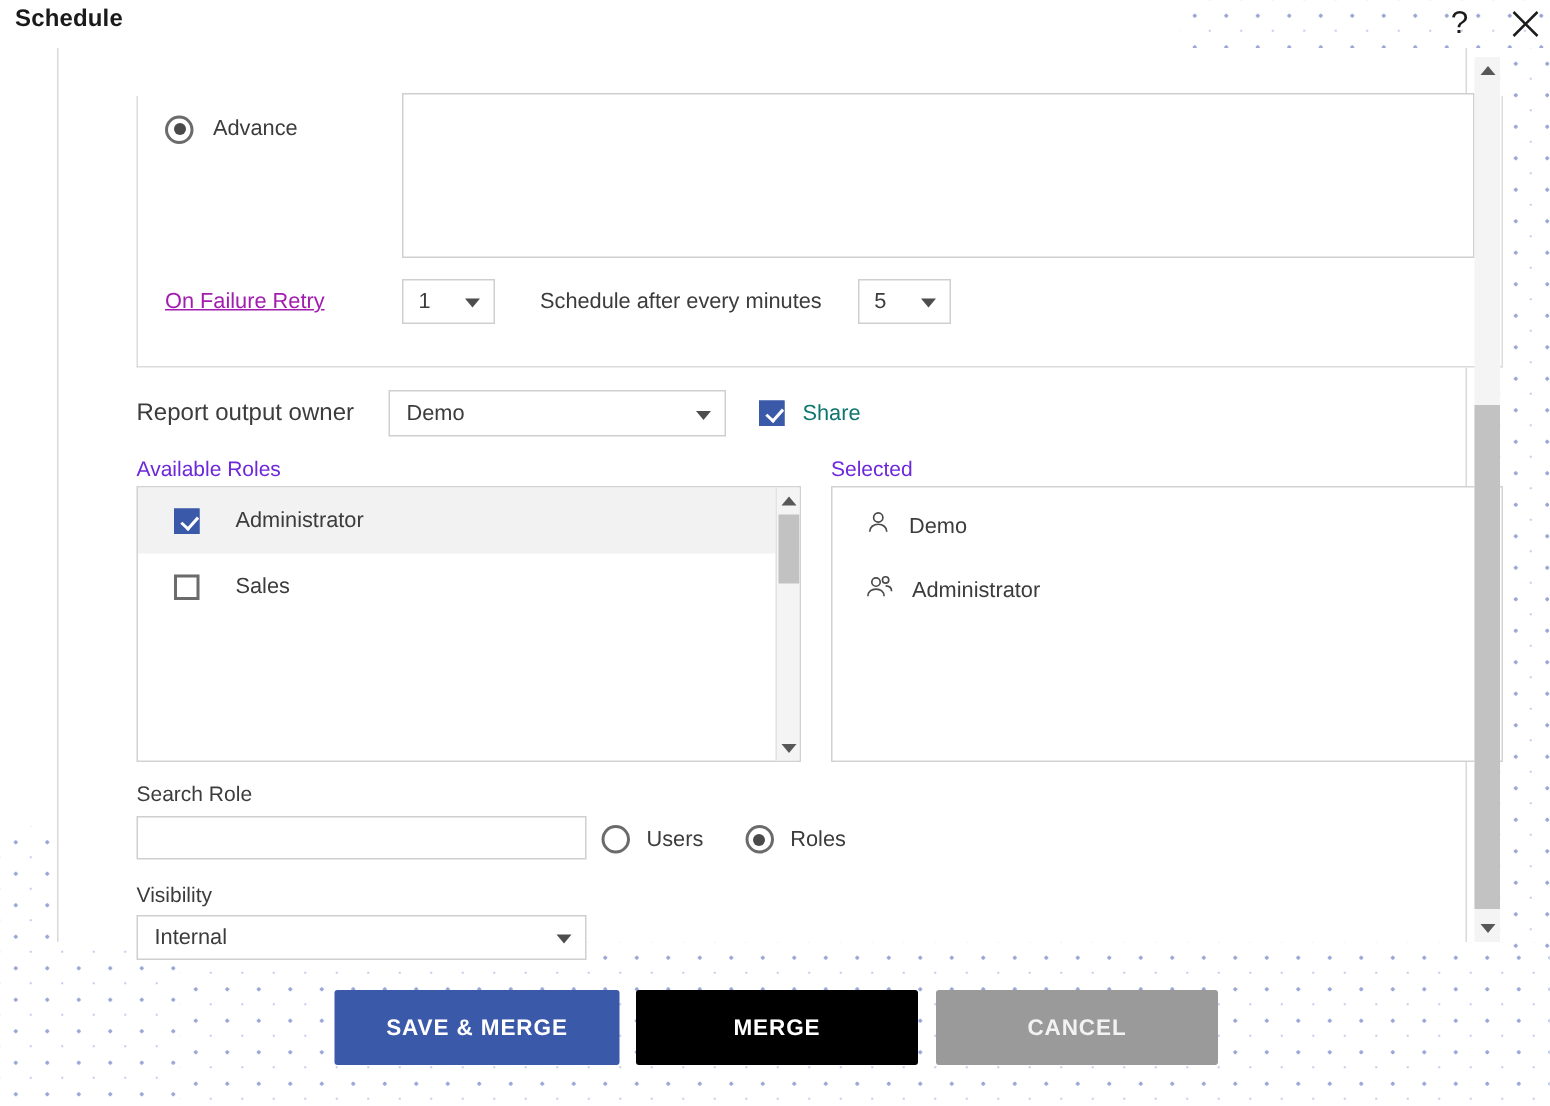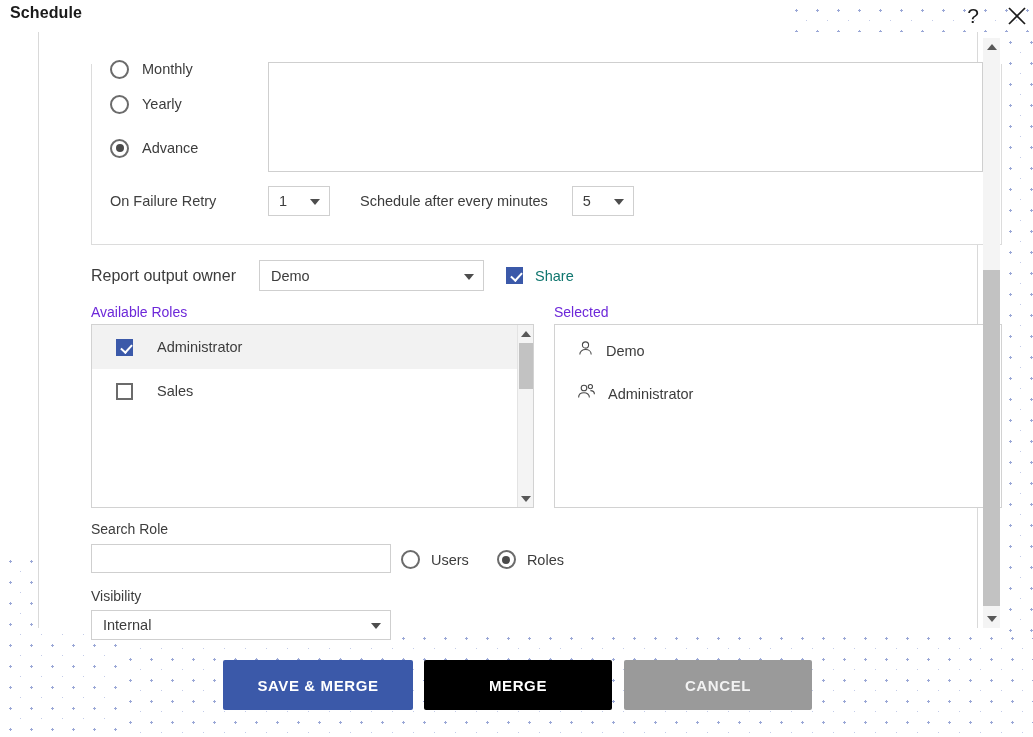--- a/index.html
+++ b/index.html
@@ -83,21 +83,21 @@
   #row-monthly { height: 26px; margin-top: -8px; overflow: hidden; }
 
   #schedule-textarea {
     position: absolute; left: 176px; top: -2px;
     width: 715px; height: 110px;
     border: 1px solid #cfcfcf; box-sizing: border-box;
     background: #fff;
   }
 
   #retry-row { position: absolute; left: 18px; top: 122px; display: flex; align-items: center; }
-  #retry-label { font-size: 14.5px; color: #404040; width: 158px; }
+  #retry-label { font-size: 14.5px; color: #a21caf; width: 158px; text-decoration: underline; }
   #after-label { font-size: 14.5px; color: #3c3c3c; margin: 0 24px 0 30px; }
 
   .select-sm {
     width: 62px; height: 30px;
     border: 1px solid #cfcfcf; box-sizing: border-box;
     background: #fff; position: relative;
     display: flex; align-items: center;
     cursor: pointer;
   }
   .select-sm .val { font-size: 14.5px; color: #3c3c3c; margin-left: 10px; }
@@ -257,28 +257,20 @@
       <line x1="19" y1="3" x2="3" y2="19" stroke="#1b1b1b" stroke-width="1.7"></line>
     </svg>
   </div>
 </div>
 
 <div id="dialog-body">
 
   <div id="schedule-panel">
 
     <div id="freq-list">
-      <div class="radio-row" id="row-monthly">
-        <span class="radio"></span>
-        <span class="radio-label">Monthly</span>
-      </div>
-      <div class="radio-row">
-        <span class="radio"></span>
-        <span class="radio-label">Yearly</span>
-      </div>
       <div class="radio-row">
         <span class="radio checked"></span>
         <span class="radio-label">Advance</span>
       </div>
     </div>
 
     <div id="schedule-textarea"></div>
 
     <div id="retry-row">
       <span id="retry-label">On Failure Retry</span>

